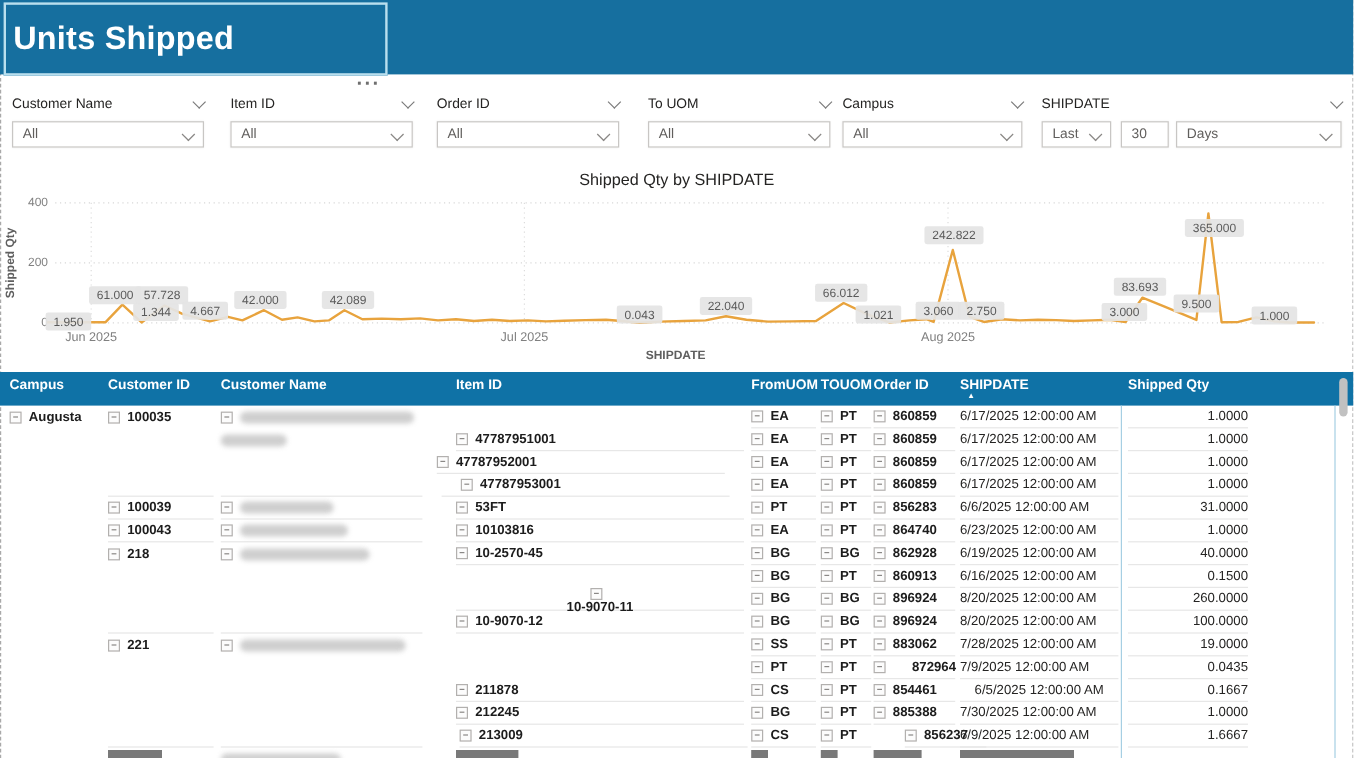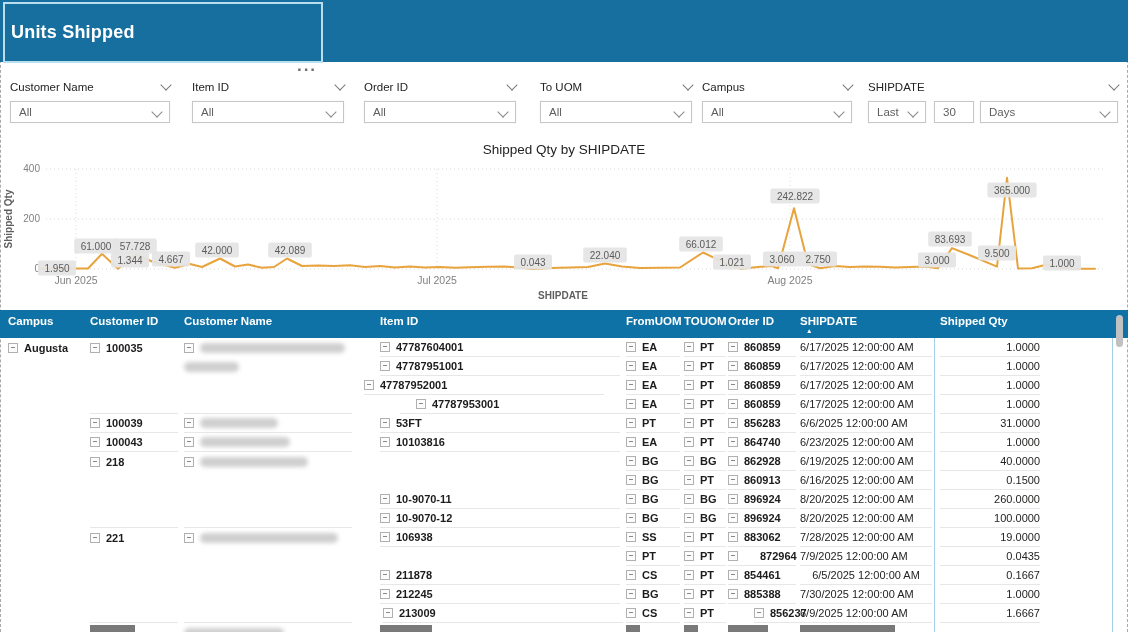--- a/index.html
+++ b/index.html
@@ -3,21 +3,21 @@
 <meta charset="utf-8">
 <style>
   html,body{margin:0;padding:0;background:#fff;}
   #canvas{position:relative;width:1128px;height:632px;background:#fff;overflow:hidden;
     font-family:"Liberation Sans",sans-serif;-webkit-font-smoothing:antialiased;}
   .edge{position:absolute;top:0;bottom:0;width:0;border-left:1px dashed #a9a9a9;}
   
   .topbar{position:absolute;left:0;top:0;width:1128px;height:62px;background:#166f9f;}
   .titlebox{position:absolute;left:3px;top:2px;width:316px;height:57px;background:#166f9f;
     border:2px solid #b9dfee;display:flex;align-items:center;}
-  .titlebox .t{color:#fff;font-size:18px;font-weight:bold;padding-left:6px;letter-spacing:.2px;}
+  .titlebox .t{color:#fff;font-size:27px;font-weight:bold;padding-left:6px;letter-spacing:.2px;}
   .dots{position:absolute;left:297px;top:60px;color:#6f6f6f;font-size:17px;font-weight:bold;letter-spacing:1px;}
   
   .slicer{position:absolute;top:80px;height:44px;}
   .slab{position:relative;font-size:11.5px;color:#252423;height:16px;line-height:14px;}
   .slab .chev{position:absolute;right:0;top:1px;}
   .chev{display:inline-block;width:7px;height:7px;border-right:1.3px solid #7a7a7a;
     border-bottom:1.3px solid #7a7a7a;transform:rotate(45deg);}
   .sbox{position:absolute;top:21px;left:0;right:0;height:20px;background:#fff;
     border:1px solid #c8c6c4;box-shadow:0 0 2px rgba(0,0,0,.06);display:flex;align-items:center;
     font-size:11.5px;color:#605e5c;padding-left:8px;}
@@ -184,24 +184,20 @@
           <span>Augusta</span>
         </div>
         <div class="cell b " style="left: 90px; width: 88px;">
           <span class="exp"></span>
           <span>100035</span>
         </div>
         <div class="cell " style="left: 184px; width: 168px;">
           <span class="exp"></span>
           <div class="blur" style="width: 145px;"></div>
         </div>
-        <div class="cell b cbord" style="left: 380px; width: 240px;">
-          <span class="exp"></span>
-          <span>47787604001</span>
-        </div>
         <div class="cell b cbord" style="left: 626px; width: 54px;">
           <span class="exp"></span>
           <span>EA</span>
         </div>
         <div class="cell b cbord" style="left: 684px; width: 42px;">
           <span class="exp"></span>
           <span>PT</span>
         </div>
         <div class="cell b cbord" style="left: 728px; width: 68px;">
           <span class="exp"></span>
@@ -267,21 +263,21 @@
           <span>6/17/2025 12:00:00 AM</span>
         </div>
         <div class="cell num cbord" style="left: 940px; width: 100px;">
           <span>1.0000</span>
         </div>
       </div>
       <div class="trow" style="top: 57px;">
         <div class="cell b " style="left: 8px; width: 78px;"></div>
         <div class="cell b cbord" style="left: 90px; width: 88px;"></div>
         <div class="cell cbord" style="left: 184px; width: 168px;"></div>
-        <div class="cell b cbord" style="left: 400px; width: 240px; padding-left: 16px;">
+        <div class="cell b cbord" style="left: 368px; width: 240px; padding-left: 16px;">
           <span class="exp"></span>
           <span>47787953001</span>
         </div>
         <div class="cell b cbord" style="left: 626px; width: 54px;">
           <span class="exp"></span>
           <span>EA</span>
         </div>
         <div class="cell b cbord" style="left: 684px; width: 42px;">
           <span class="exp"></span>
           <span>PT</span>
@@ -365,20 +361,24 @@
       </div>
       <div class="trow" style="top: 114px;">
         <div class="cell b " style="left: 8px; width: 78px;"></div>
         <div class="cell b " style="left: 90px; width: 88px;">
           <span class="exp"></span>
           <span>218</span>
         </div>
         <div class="cell " style="left: 184px; width: 168px;">
           <span class="exp"></span>
           <div class="blur" style="width: 108px;"></div>
+        </div>
+        <div class="cell b cbord" style="left: 380px; width: 240px;">
+          <span class="exp"></span>
+          <span>10-2570-45</span>
         </div>
         <div class="cell b cbord" style="left: 626px; width: 54px;">
           <span class="exp"></span>
           <span>BG</span>
         </div>
         <div class="cell b cbord" style="left: 684px; width: 42px;">
           <span class="exp"></span>
           <span>BG</span>
         </div>
         <div class="cell b cbord" style="left: 728px; width: 68px;">
@@ -412,21 +412,21 @@
           <span>6/16/2025 12:00:00 AM</span>
         </div>
         <div class="cell num cbord" style="left: 940px; width: 100px;">
           <span>0.1500</span>
         </div>
       </div>
       <div class="trow" style="top: 152px;">
         <div class="cell b " style="left: 8px; width: 78px;"></div>
         <div class="cell b " style="left: 90px; width: 88px;"></div>
         <div class="cell " style="left: 184px; width: 168px;"></div>
-        <div class="cell b cbord" style="left: 380px; width: 240px;">
+        <div class="cell b cbord" style="left: 380px; width: 240px; flex-direction: column;">
           <span class="exp"></span>
           <span>10-9070-11</span>
         </div>
         <div class="cell b cbord" style="left: 626px; width: 54px;">
           <span class="exp"></span>
           <span>BG</span>
         </div>
         <div class="cell b cbord" style="left: 684px; width: 42px;">
           <span class="exp"></span>
           <span>BG</span>
@@ -471,24 +471,20 @@
       </div>
       <div class="trow" style="top: 190px;">
         <div class="cell b " style="left: 8px; width: 78px;"></div>
         <div class="cell b " style="left: 90px; width: 88px;">
           <span class="exp"></span>
           <span>221</span>
         </div>
         <div class="cell " style="left: 184px; width: 168px;">
           <span class="exp"></span>
           <div class="blur" style="width: 138px;"></div>
-        </div>
-        <div class="cell b cbord" style="left: 380px; width: 240px;">
-          <span class="exp"></span>
-          <span>106938</span>
         </div>
         <div class="cell b cbord" style="left: 626px; width: 54px;">
           <span class="exp"></span>
           <span>SS</span>
         </div>
         <div class="cell b cbord" style="left: 684px; width: 42px;">
           <span class="exp"></span>
           <span>PT</span>
         </div>
         <div class="cell b cbord" style="left: 728px; width: 68px;">

